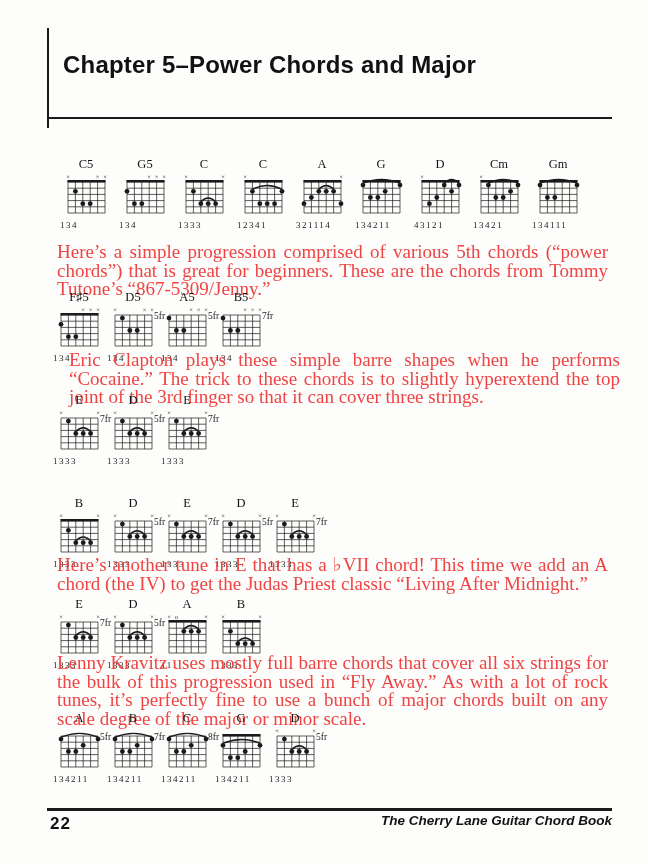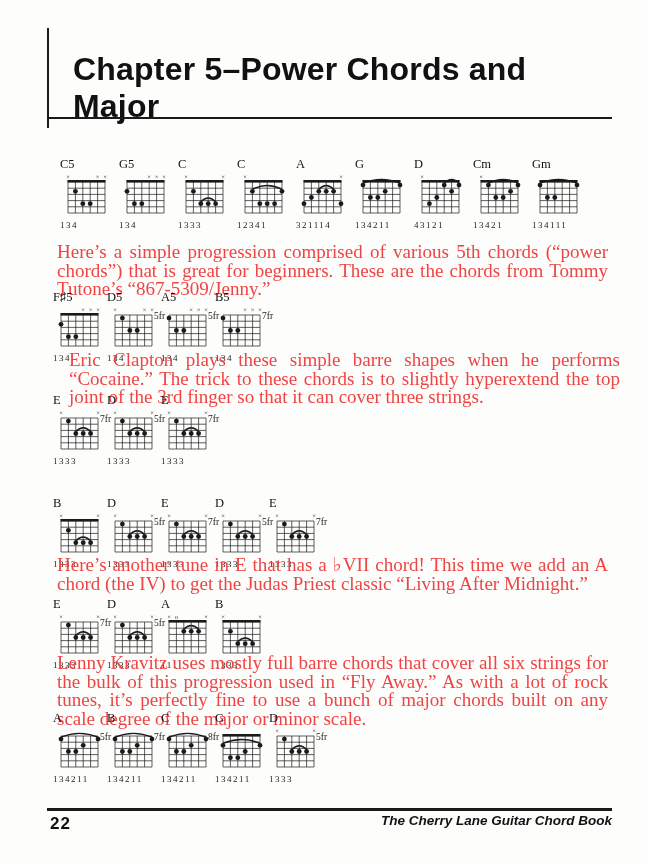--- a/index.html
+++ b/index.html
@@ -11,41 +11,40 @@
     color:#151515;
     overflow:hidden;
     box-sizing:border-box;
   }
   .v-rule{position:absolute;background:#1a1a1a;}
   .h-rule{position:absolute;background:#1a1a1a;}
   .title{
     position:absolute;left:63px;top:30px;width:540px;
     font-family:"Liberation Sans", sans-serif;
     font-weight:bold;
-    font-size:32px;line-height:37px;
+    font-size:24px;line-height:37px;
     letter-spacing:0.2px;
     color:#111;
-    margin-left:10px;
   }
   .para{
     position:absolute;left:57px;width:551px;
     font-size:19px;line-height:18.5px;
     text-align:justify;
     color:#ef4444;
     margin:0;
   }
   .chord-row{
     position:absolute;
     display:flex;align-items:flex-start;
   }
   .row-tight{gap:7px;}
   .row-wide{gap:2px;}
   .chord{position:relative;width:52px;}
   .chord-label{
-    font-size:12.5px;line-height:14px;height:14px;
+    text-align:center;font-size:12.5px;line-height:14px;height:14px;
     color:#111;white-space:nowrap;
   }
   .chord-fingering{
     text-align:left;font-size:9px;letter-spacing:1.5px;
     color:#222;margin-top:-1px;white-space:nowrap;
   }
   .fret-label{
     position:absolute;left:47px;top:21px;
     font-size:9.5px;color:#222;white-space:nowrap;
   }

